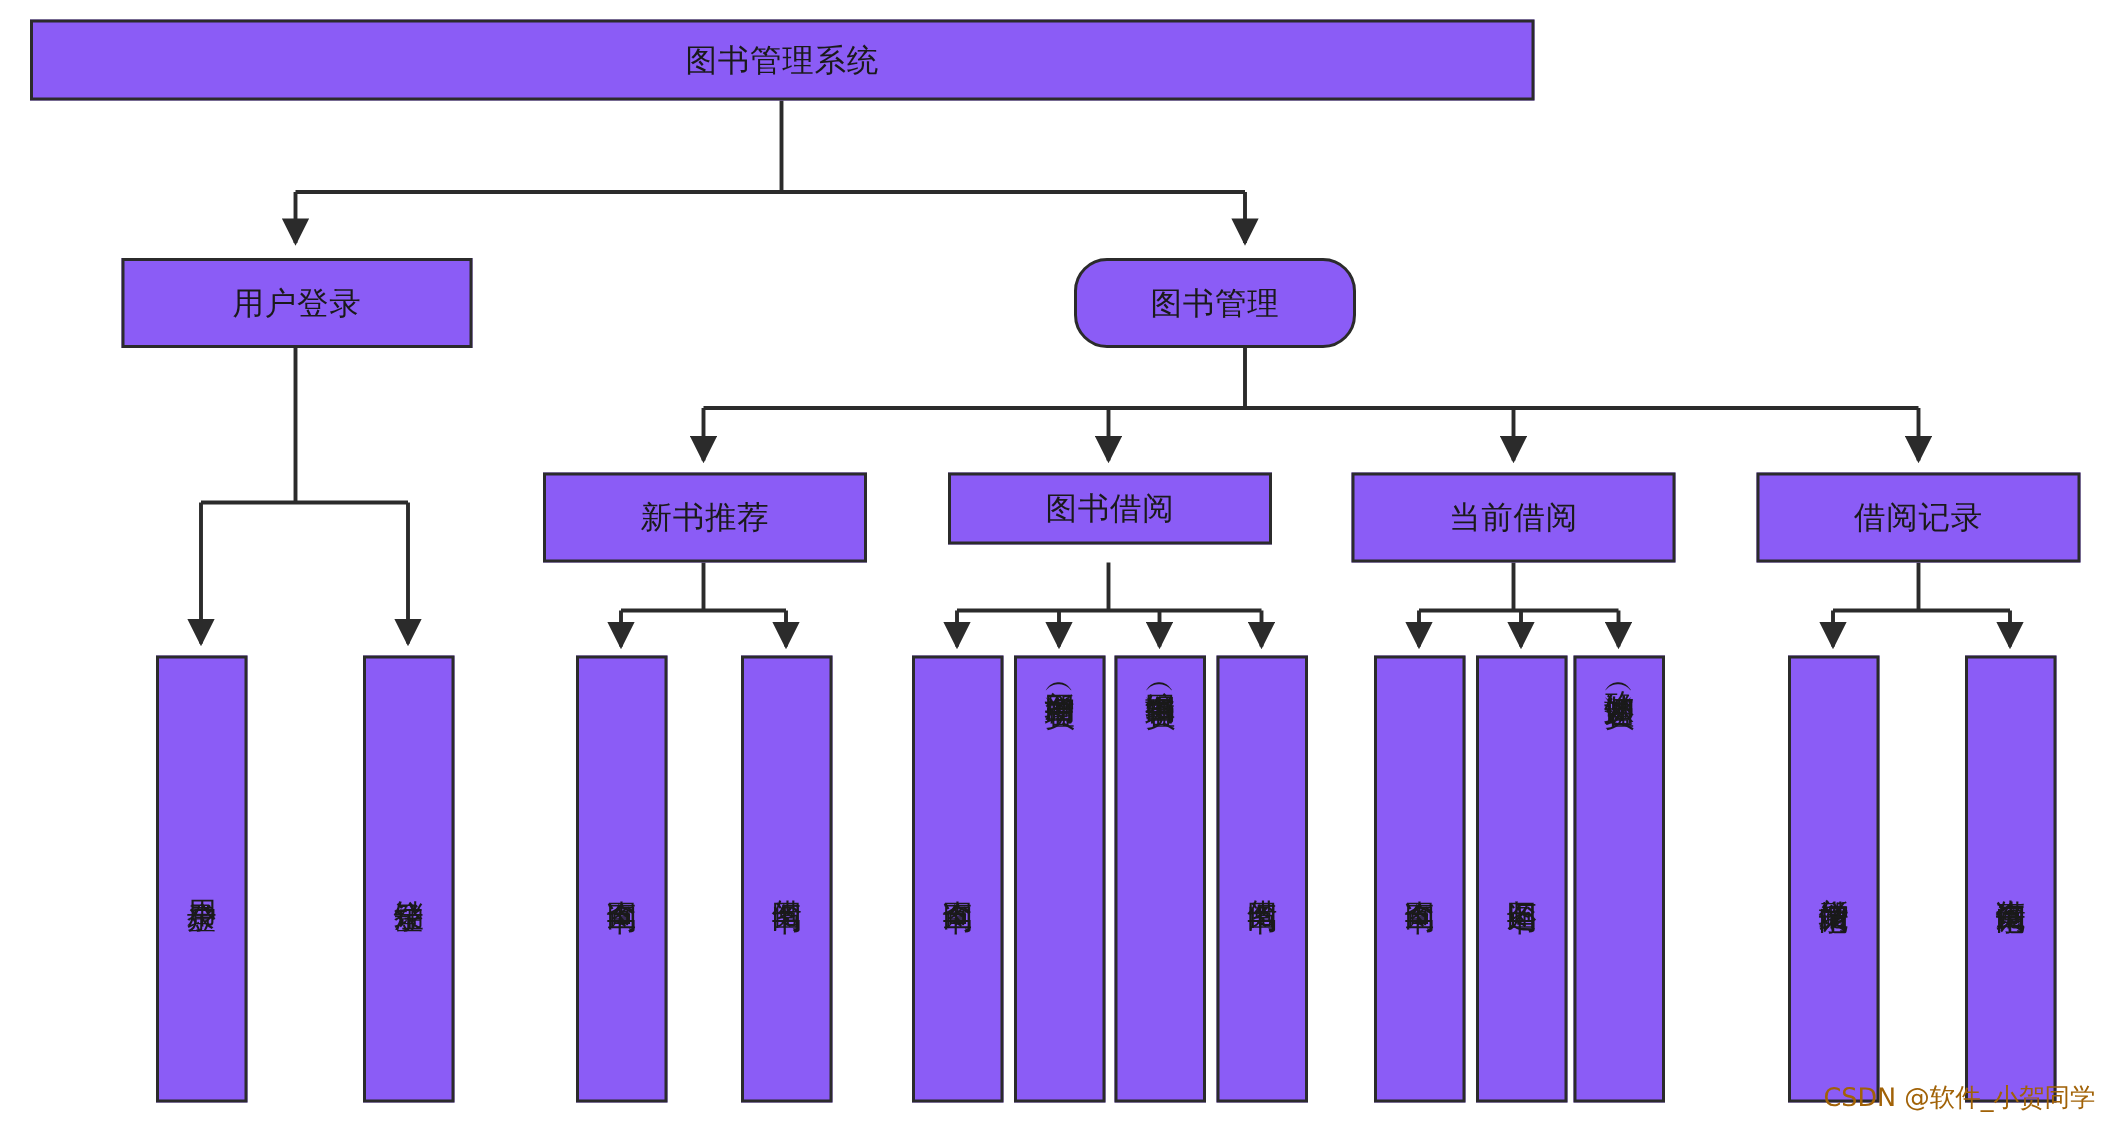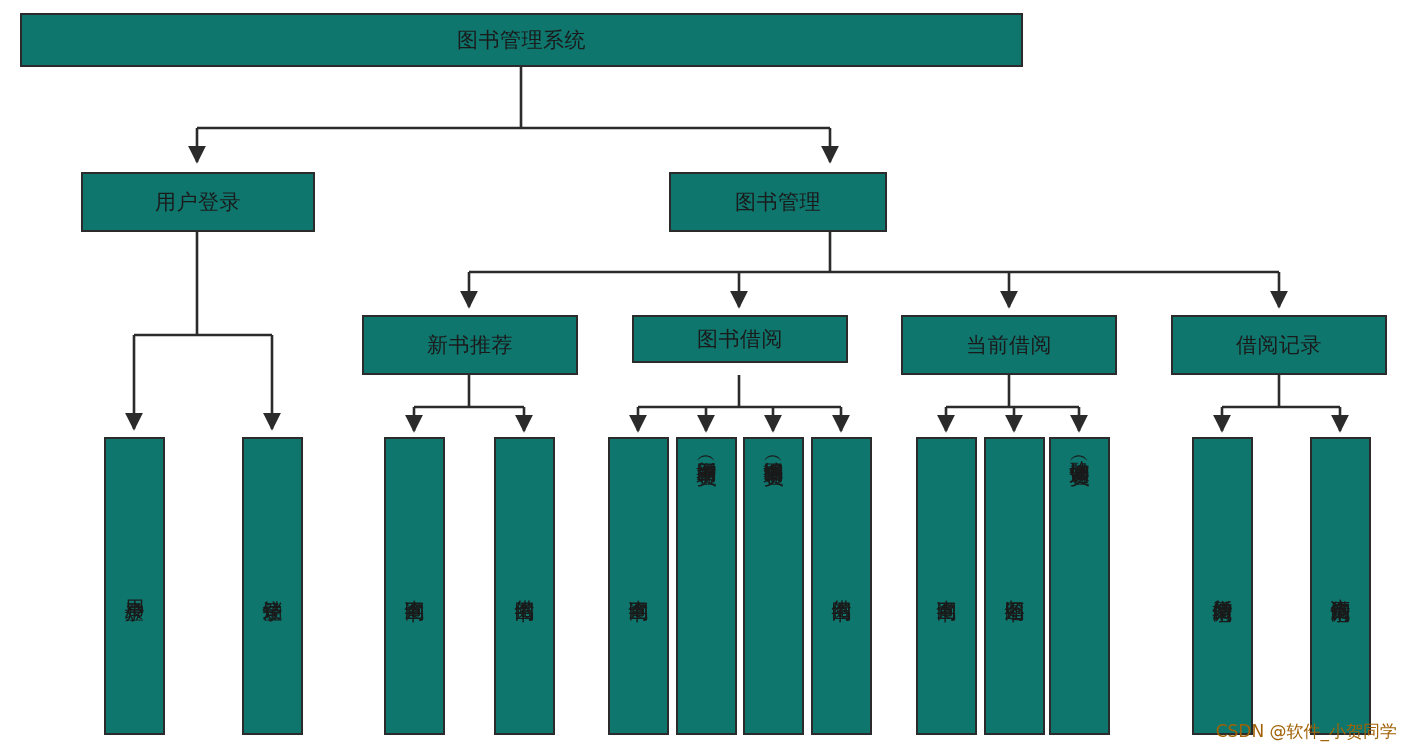--- a/index.html
+++ b/index.html
@@ -22,21 +22,21 @@
     position: absolute;
     left: 0;
     top: 0;
     width: 1405px;
     height: 747px;
     pointer-events: none;
   }
   .node {
     position: absolute;
     box-sizing: border-box;
-    background: #0f766e;
+    background: #8b5cf6;
     border: 2px solid #2b2b2b;
     display: flex;
     align-items: center;
     justify-content: center;
     text-align: center;
     color: #1a1a1a;
     z-index: 2;
   }
   .node-label {
     display: block;
@@ -131,21 +131,21 @@
     </g>
   </svg>
 
   <div class="node horizontal" style="left:20px; top:13px; width:1003px; height:54px;">
     <span class="node-label">图书管理系统</span>
   </div>
 
   <div class="node horizontal" style="left:81px; top:172px; width:234px; height:60px;">
     <span class="node-label">用户登录</span>
   </div>
-  <div class="node horizontal" style="left:669px; top:172px; width:218px; height:60px;">
+  <div class="node horizontal" style="left:716px; top:172px; width:188px; height:60px;border-radius:22px;">
     <span class="node-label">图书管理</span>
   </div>
 
   <div class="node horizontal" style="left:362px; top:315px; width:216px; height:60px;">
     <span class="node-label">新书推荐</span>
   </div>
   <div class="node horizontal" style="left:632px; top:315px; width:216px; height:48px;">
     <span class="node-label">图书借阅</span>
   </div>
   <div class="node horizontal" style="left:901px; top:315px; width:216px; height:60px;">

